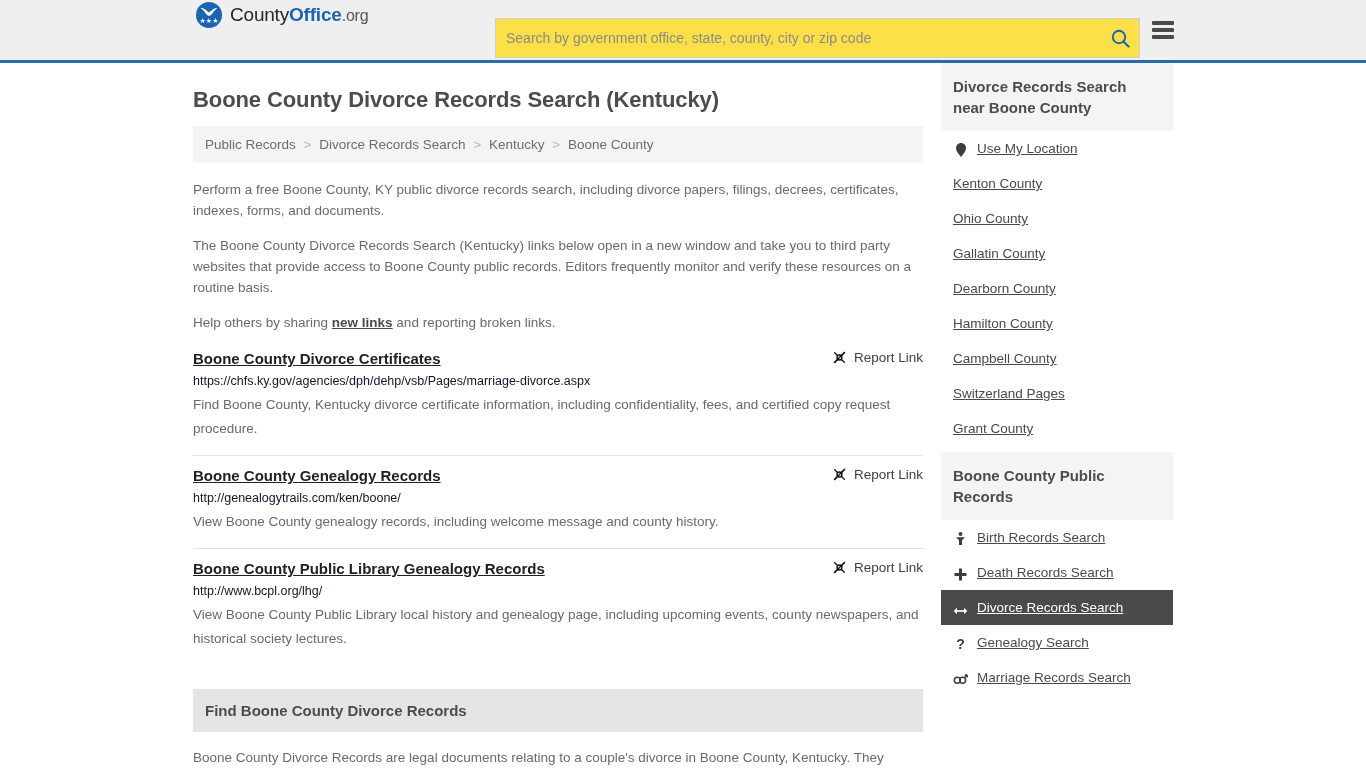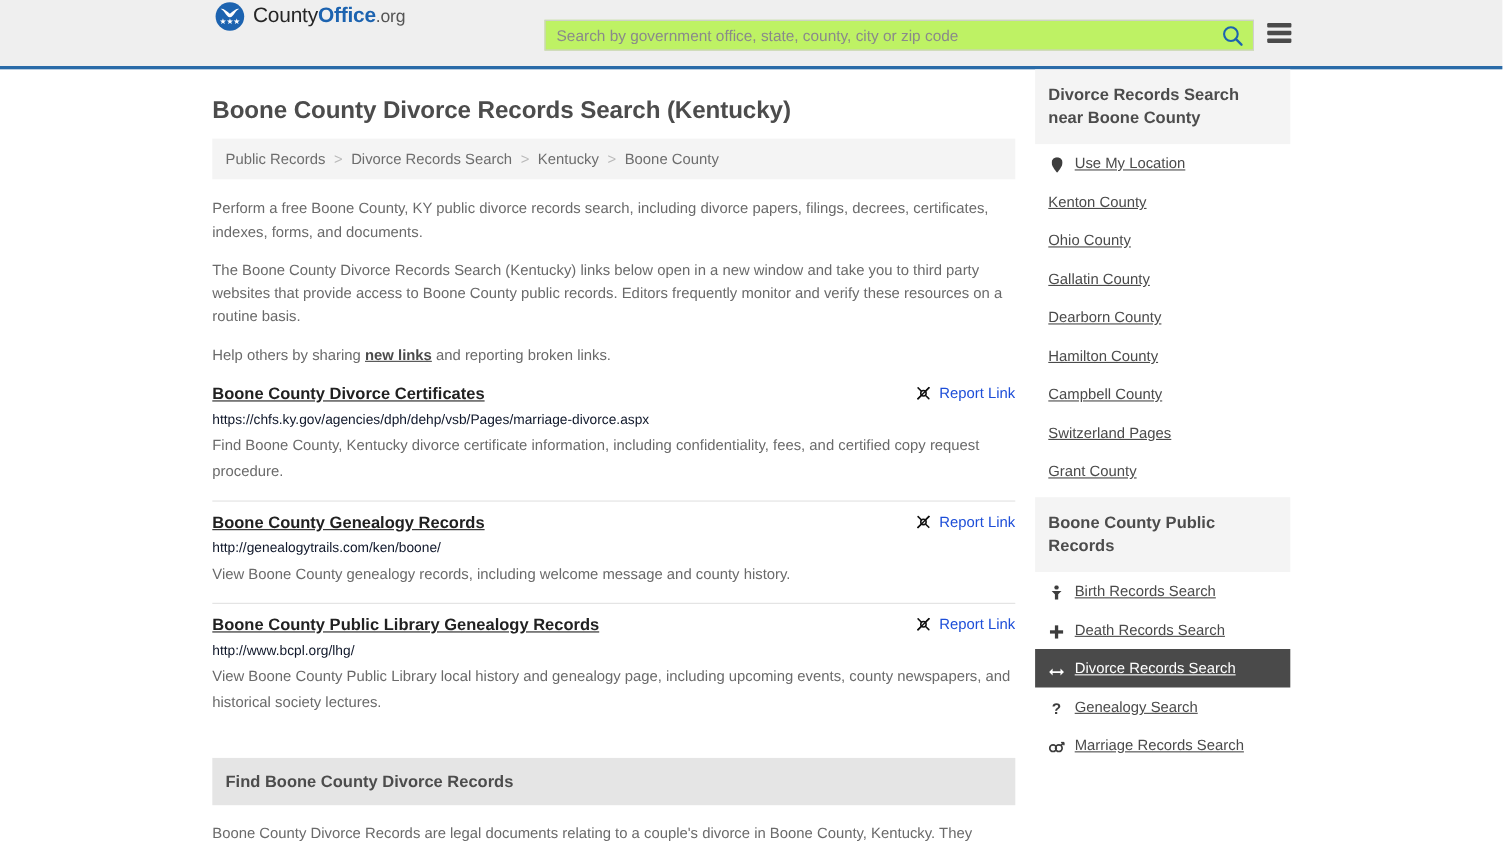--- a/index.html
+++ b/index.html
@@ -62,23 +62,23 @@
   }
   .brand-text .w1 { color: #262626; }
   .brand-text .w2 { color: #1c63b0; font-weight: bold; }
   .brand-text .w3 { color: #555555; font-size: 16px; }
 
   .search-wrap {
     position: absolute;
     left: 495px;
     top: 18px;
     width: 645px;
-    height: 28px;
-    display: flex;
-    background: #bef264;
+    height: 40px;
+    display: flex;
+    background: #fde047;
     border: 1px solid #cfcfcf;
   }
   .search-input {
     flex: 1 1 auto;
     border: 0;
     outline: none;
     padding: 0 10px;
     font-family: "Liberation Sans", sans-serif;
     font-size: 14px;
     color: #444;
@@ -180,21 +180,21 @@
     font-weight: bold;
     color: #212121;
     text-decoration: underline;
     line-height: 20px;
   }
   .report-link {
     display: flex;
     align-items: flex-start;
     gap: 7px;
     font-size: 13.5px;
-    color: #1d4ed8;
+    color: #404040;
     text-decoration: none;
     white-space: nowrap;
     padding-top: 1px;
   }
   .result-url {
     font-size: 12.5px;
     color: #0f172a;
     margin-top: 4px;
     line-height: 17px;
   }

